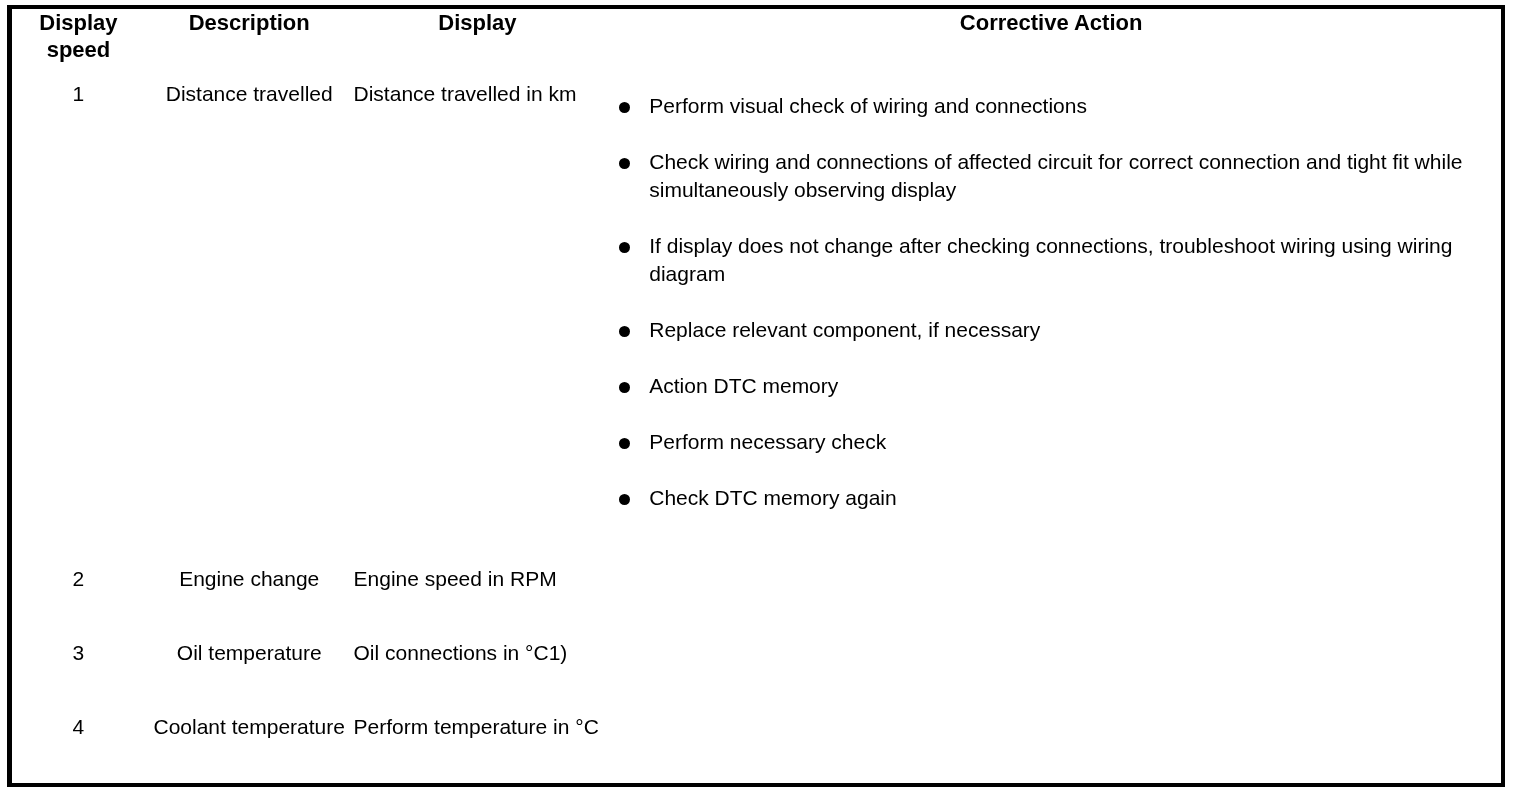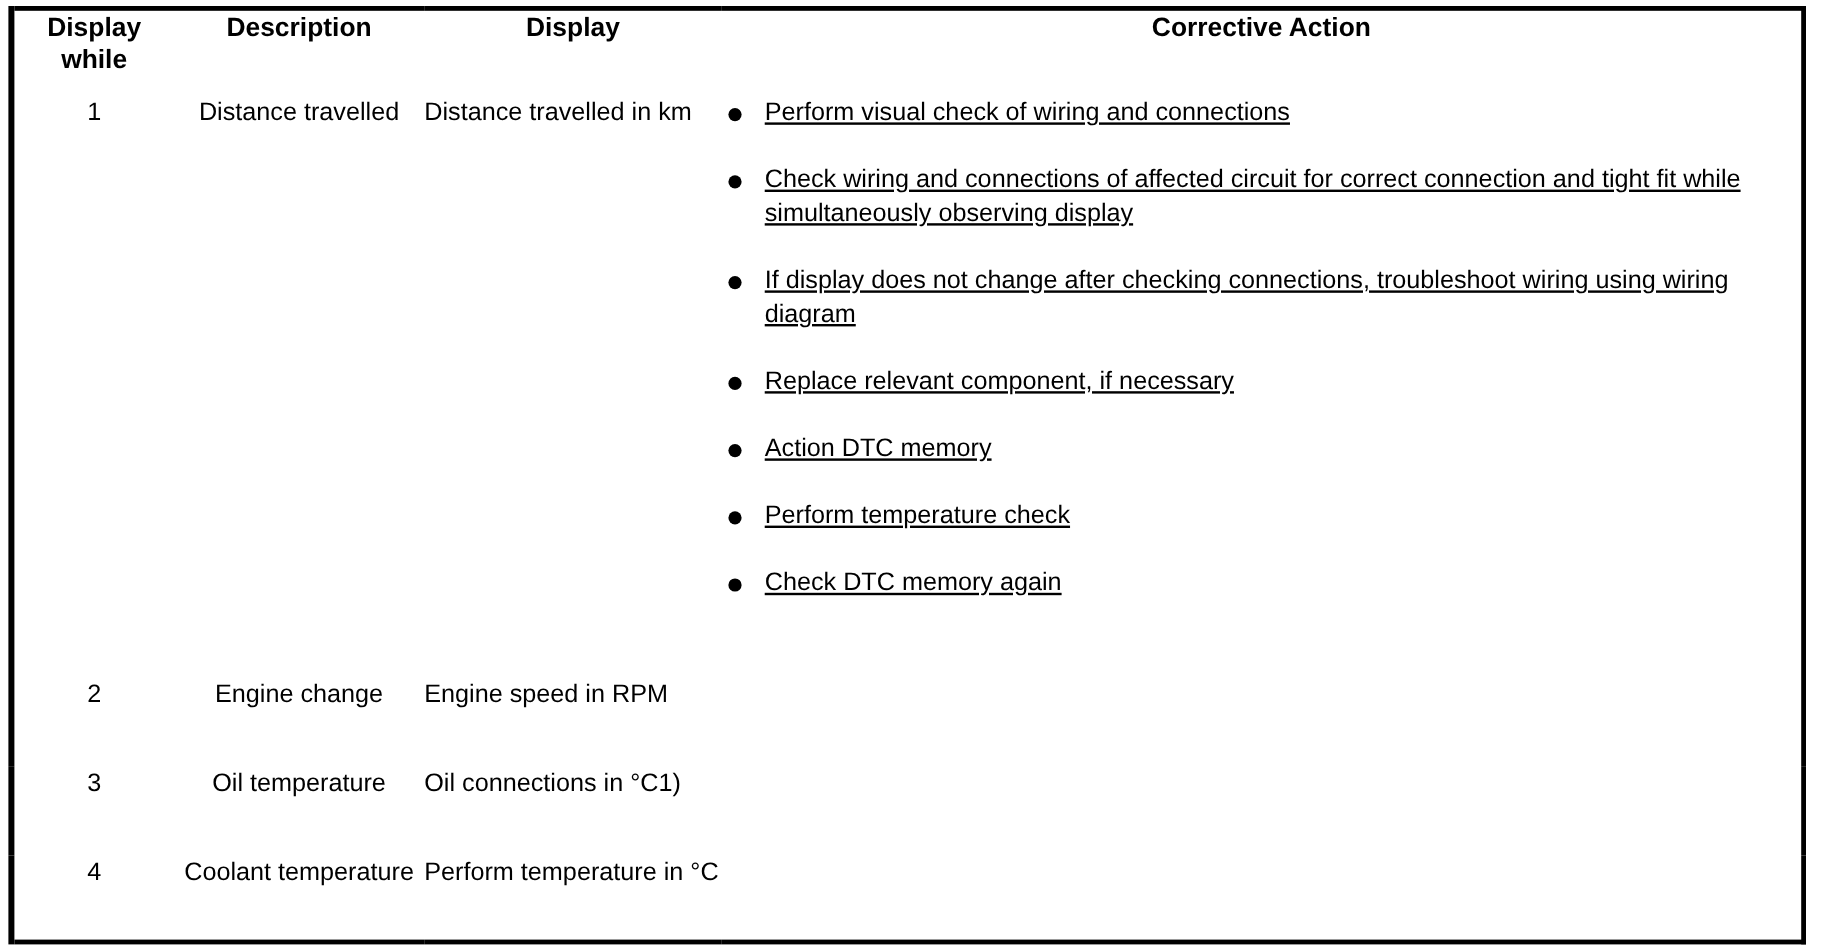--- a/index.html
+++ b/index.html
@@ -77,23 +77,22 @@
   .cell-num    { text-align: center; }
   .cell-left   { text-align: center; padding-left: 13px; }
   .cell-center { text-align: left; }
 
   
   .action-cell {
     padding: 12px 18px 10px 18px;
   }
   .bullet-list {
     list-style: none;
-    margin: 0;
+    margin: 12px;
     padding: 0;
-    text-decoration: underline;
   }
   .bullet-item {
     position: relative;
     padding-left: 36px;
     margin: 0 0 28px 0;
     font-size: 21px;
     line-height: 28px;
     text-align: left;
   }
   .bullet-item:last-child { margin-bottom: 0; }
@@ -118,21 +117,21 @@
       <col class="c-field">
       <col class="c-desc">
       <col class="c-display">
       <col class="c-action">
     </colgroup>
 
     <thead>
       <tr class="hdr-row">
         <th class="hdr-cell v-rule h-rule">
           <span>Display</span><br>
-          <span>while</span>
+          <span>speed</span>
         </th>
         <th class="hdr-cell v-rule h-rule">Description</th>
         <th class="hdr-cell v-rule h-rule">Display</th>
         <th class="hdr-cell h-rule-med">Corrective Action</th>
       </tr>
     </thead>
 
     <tbody>
 
       <tr style="height:485px;">
@@ -156,21 +155,21 @@
             <li class="bullet-item">
               <span class="bullet-dot"></span>
               <span class="bullet-text">Replace relevant component, if necessary</span>
             </li>
             <li class="bullet-item">
               <span class="bullet-dot"></span>
               <span class="bullet-text">Action DTC memory</span>
             </li>
             <li class="bullet-item">
               <span class="bullet-dot"></span>
-              <span class="bullet-text">Perform temperature check</span>
+              <span class="bullet-text">Perform necessary check</span>
             </li>
             <li class="bullet-item">
               <span class="bullet-dot"></span>
               <span class="bullet-text">Check DTC memory again</span>
             </li>
           </ul>
         </td>
       </tr>
 
       <tr style="height:74px;">

